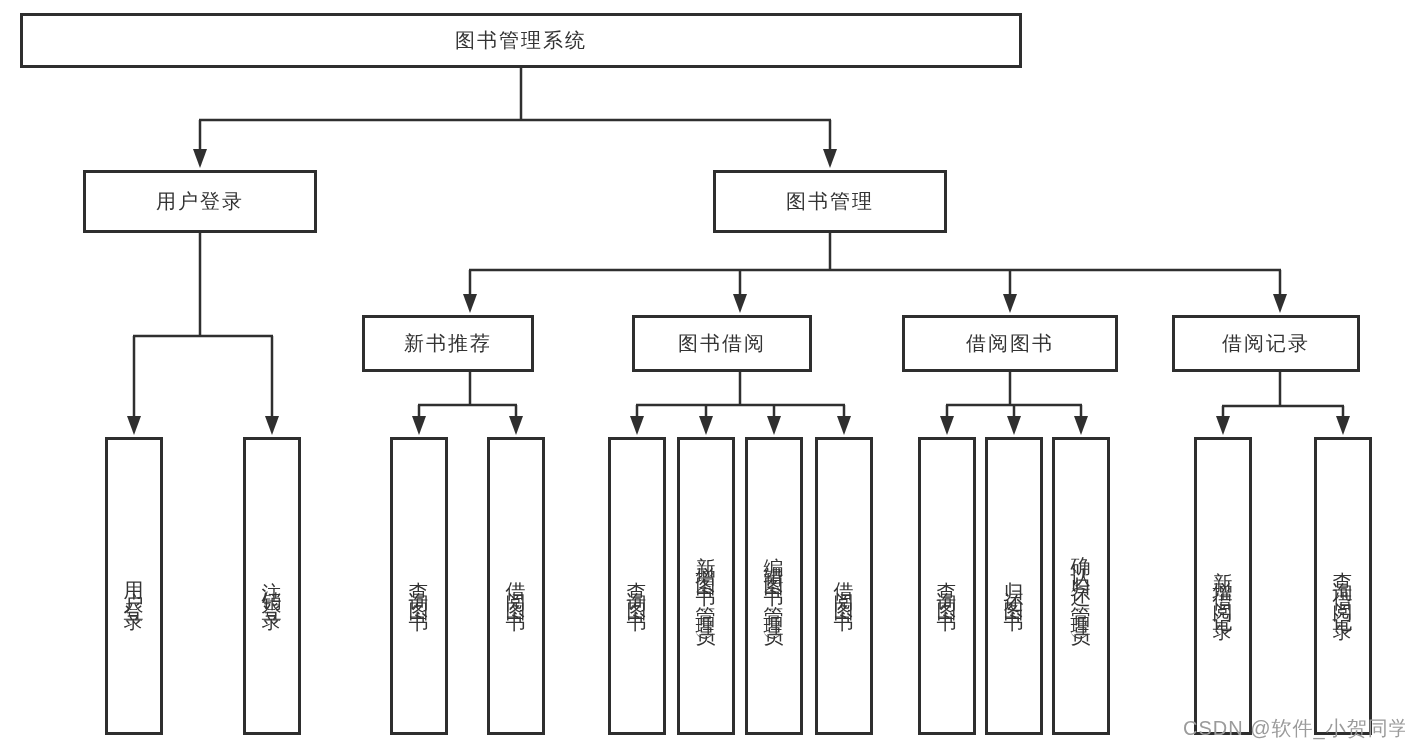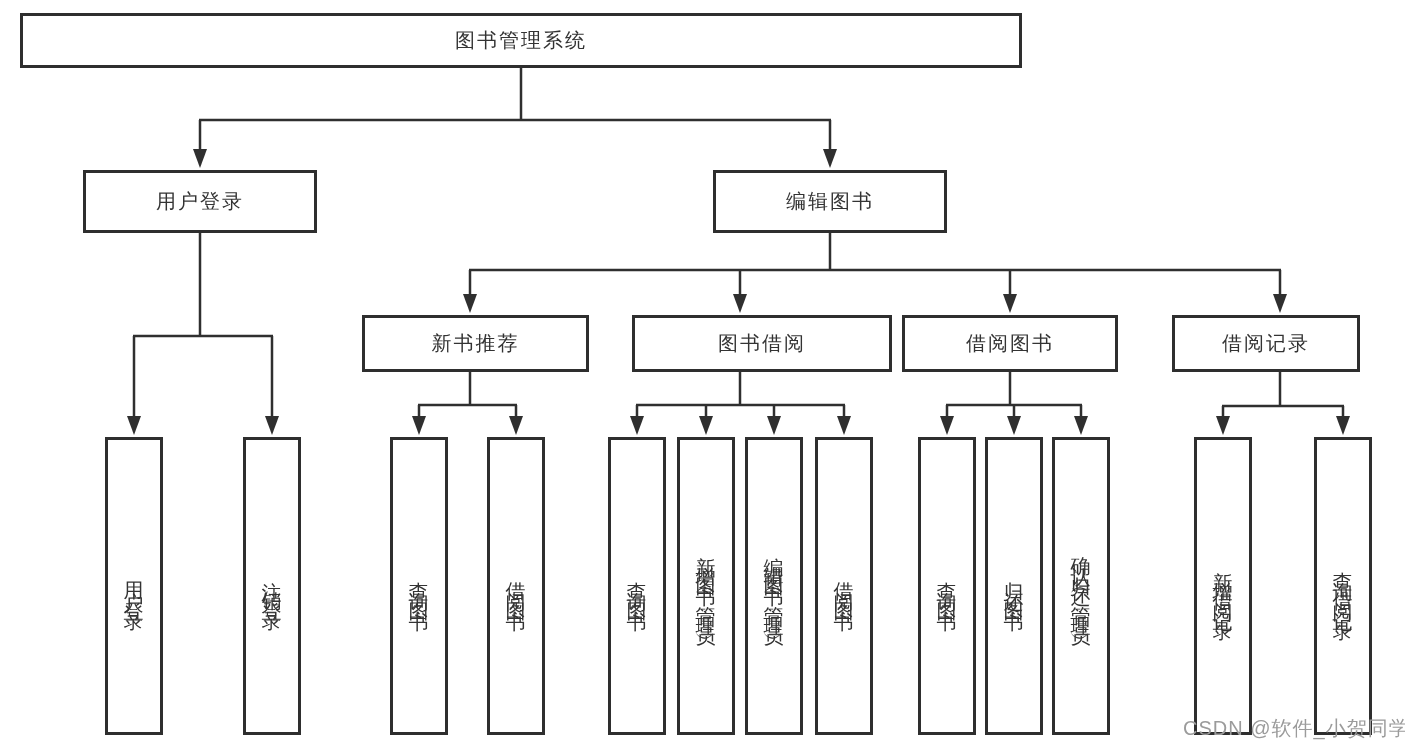--- a/index.html
+++ b/index.html
@@ -95,27 +95,27 @@
   </svg>
 
   <div class="box" style="left:20px;top:13px;width:1002px;height:55px">
     <span>图书管理系统</span>
   </div>
 
   <div class="box" style="left:83px;top:170px;width:234px;height:63px">
     <span>用户登录</span>
   </div>
   <div class="box" style="left:713px;top:170px;width:234px;height:63px">
-    <span>编辑图书</span>
+    <span>图书管理</span>
   </div>
 
-  <div class="box" style="left:362px;top:315px;width:227px;height:57px">
+  <div class="box" style="left:362px;top:315px;width:172px;height:57px">
     <span>新书推荐</span>
   </div>
-  <div class="box" style="left:632px;top:315px;width:260px;height:57px">
+  <div class="box" style="left:632px;top:315px;width:180px;height:57px">
     <span>图书借阅</span>
   </div>
   <div class="box" style="left:902px;top:315px;width:216px;height:57px">
     <span>借阅图书</span>
   </div>
   <div class="box" style="left:1172px;top:315px;width:188px;height:57px">
     <span>借阅记录</span>
   </div>
 
   <div class="box leaf" style="left:105px;top:437px;width:58px;height:298px">

